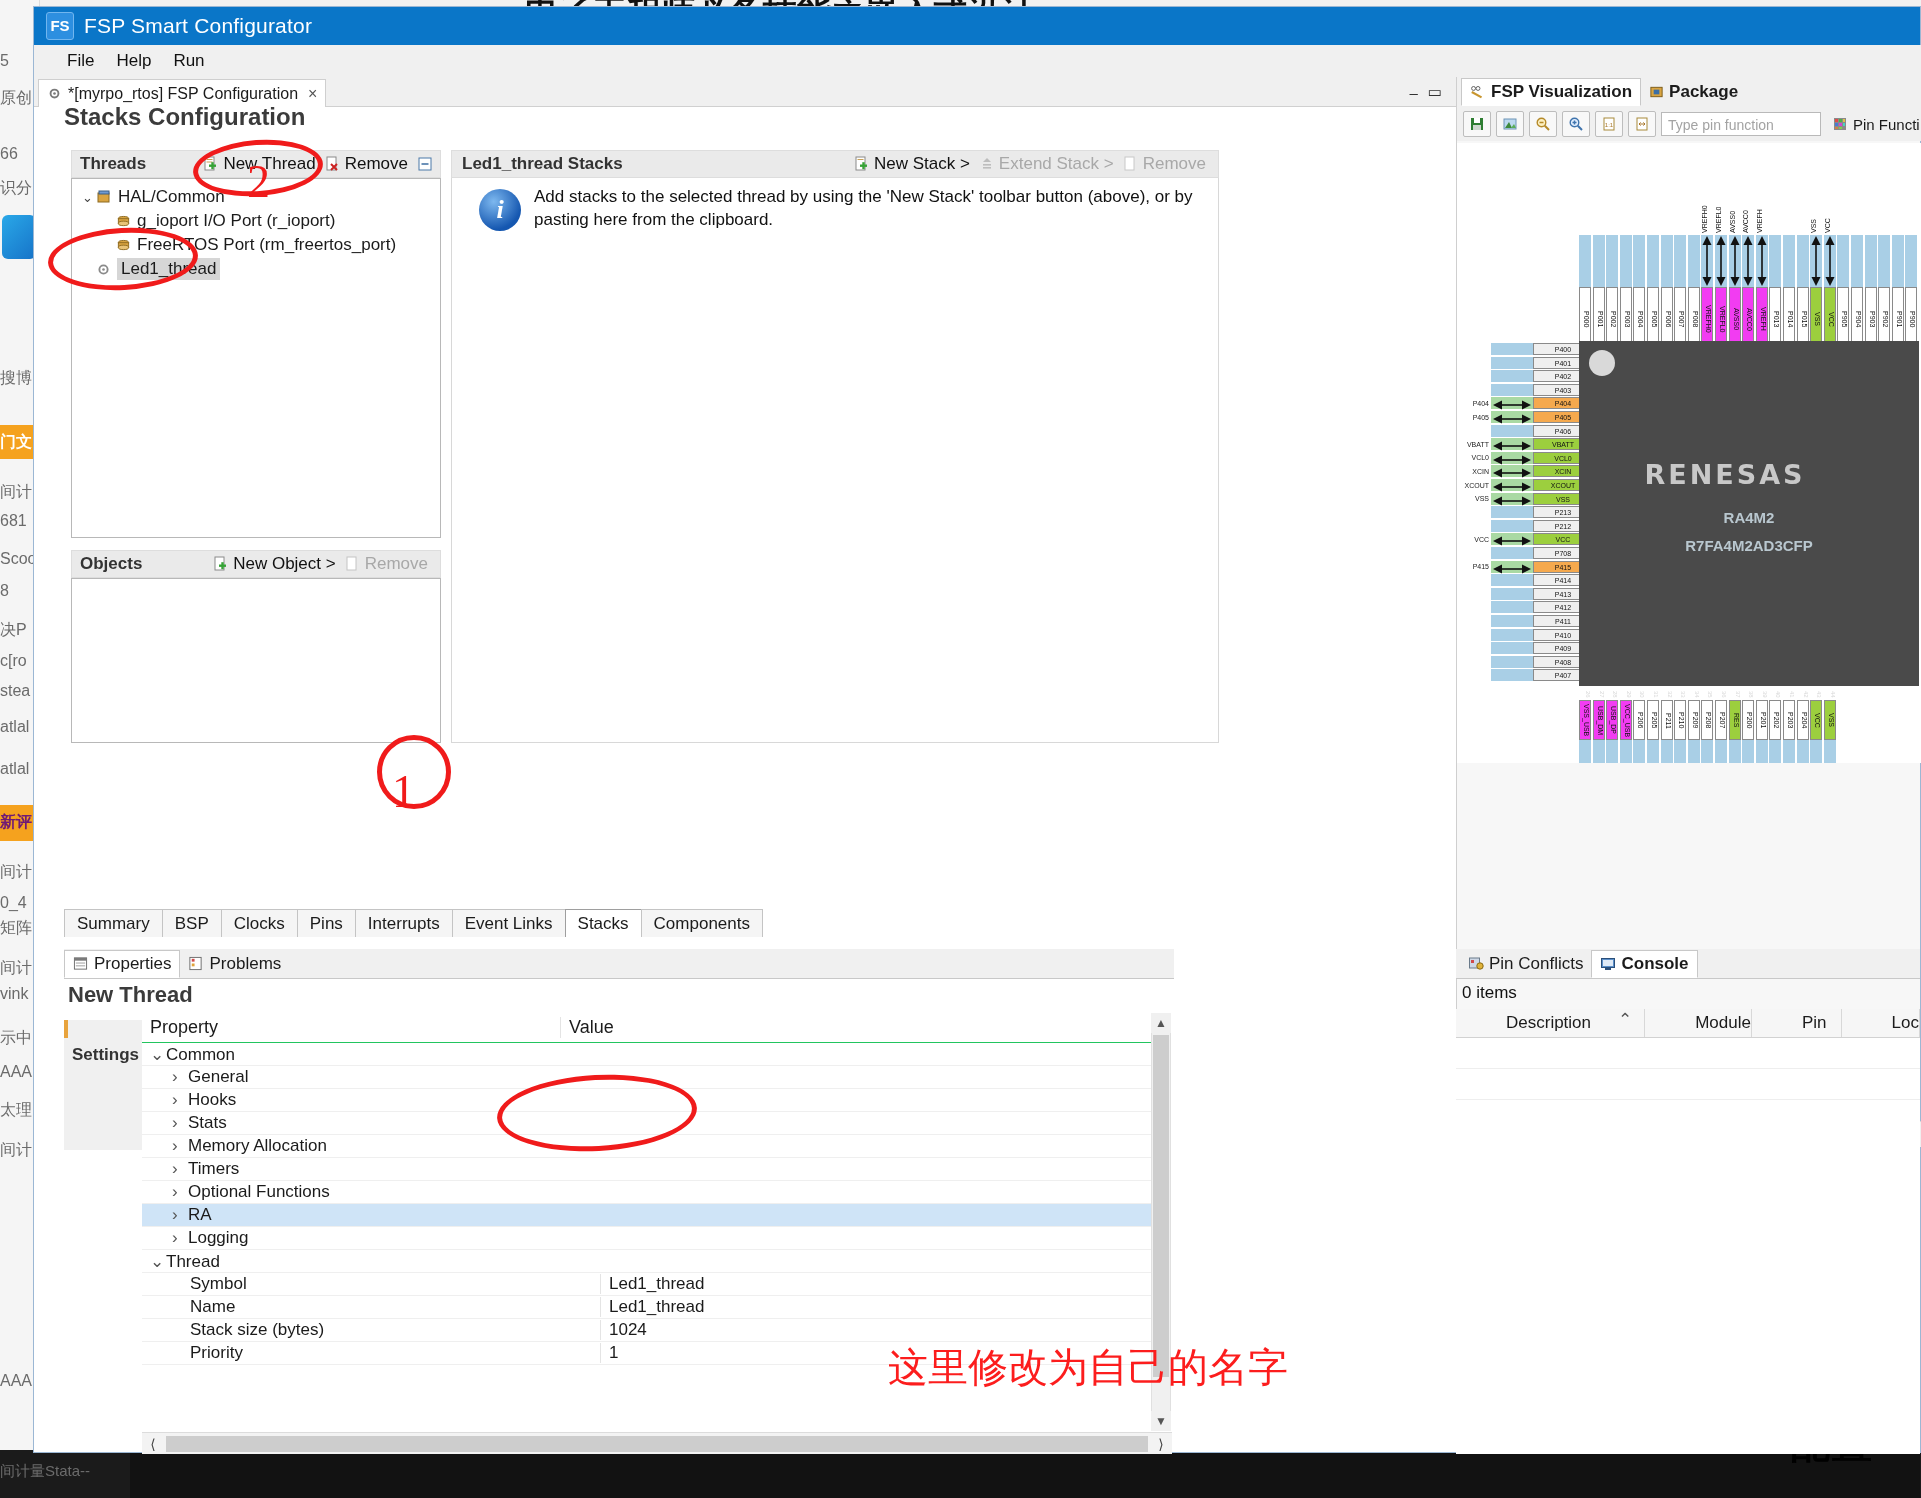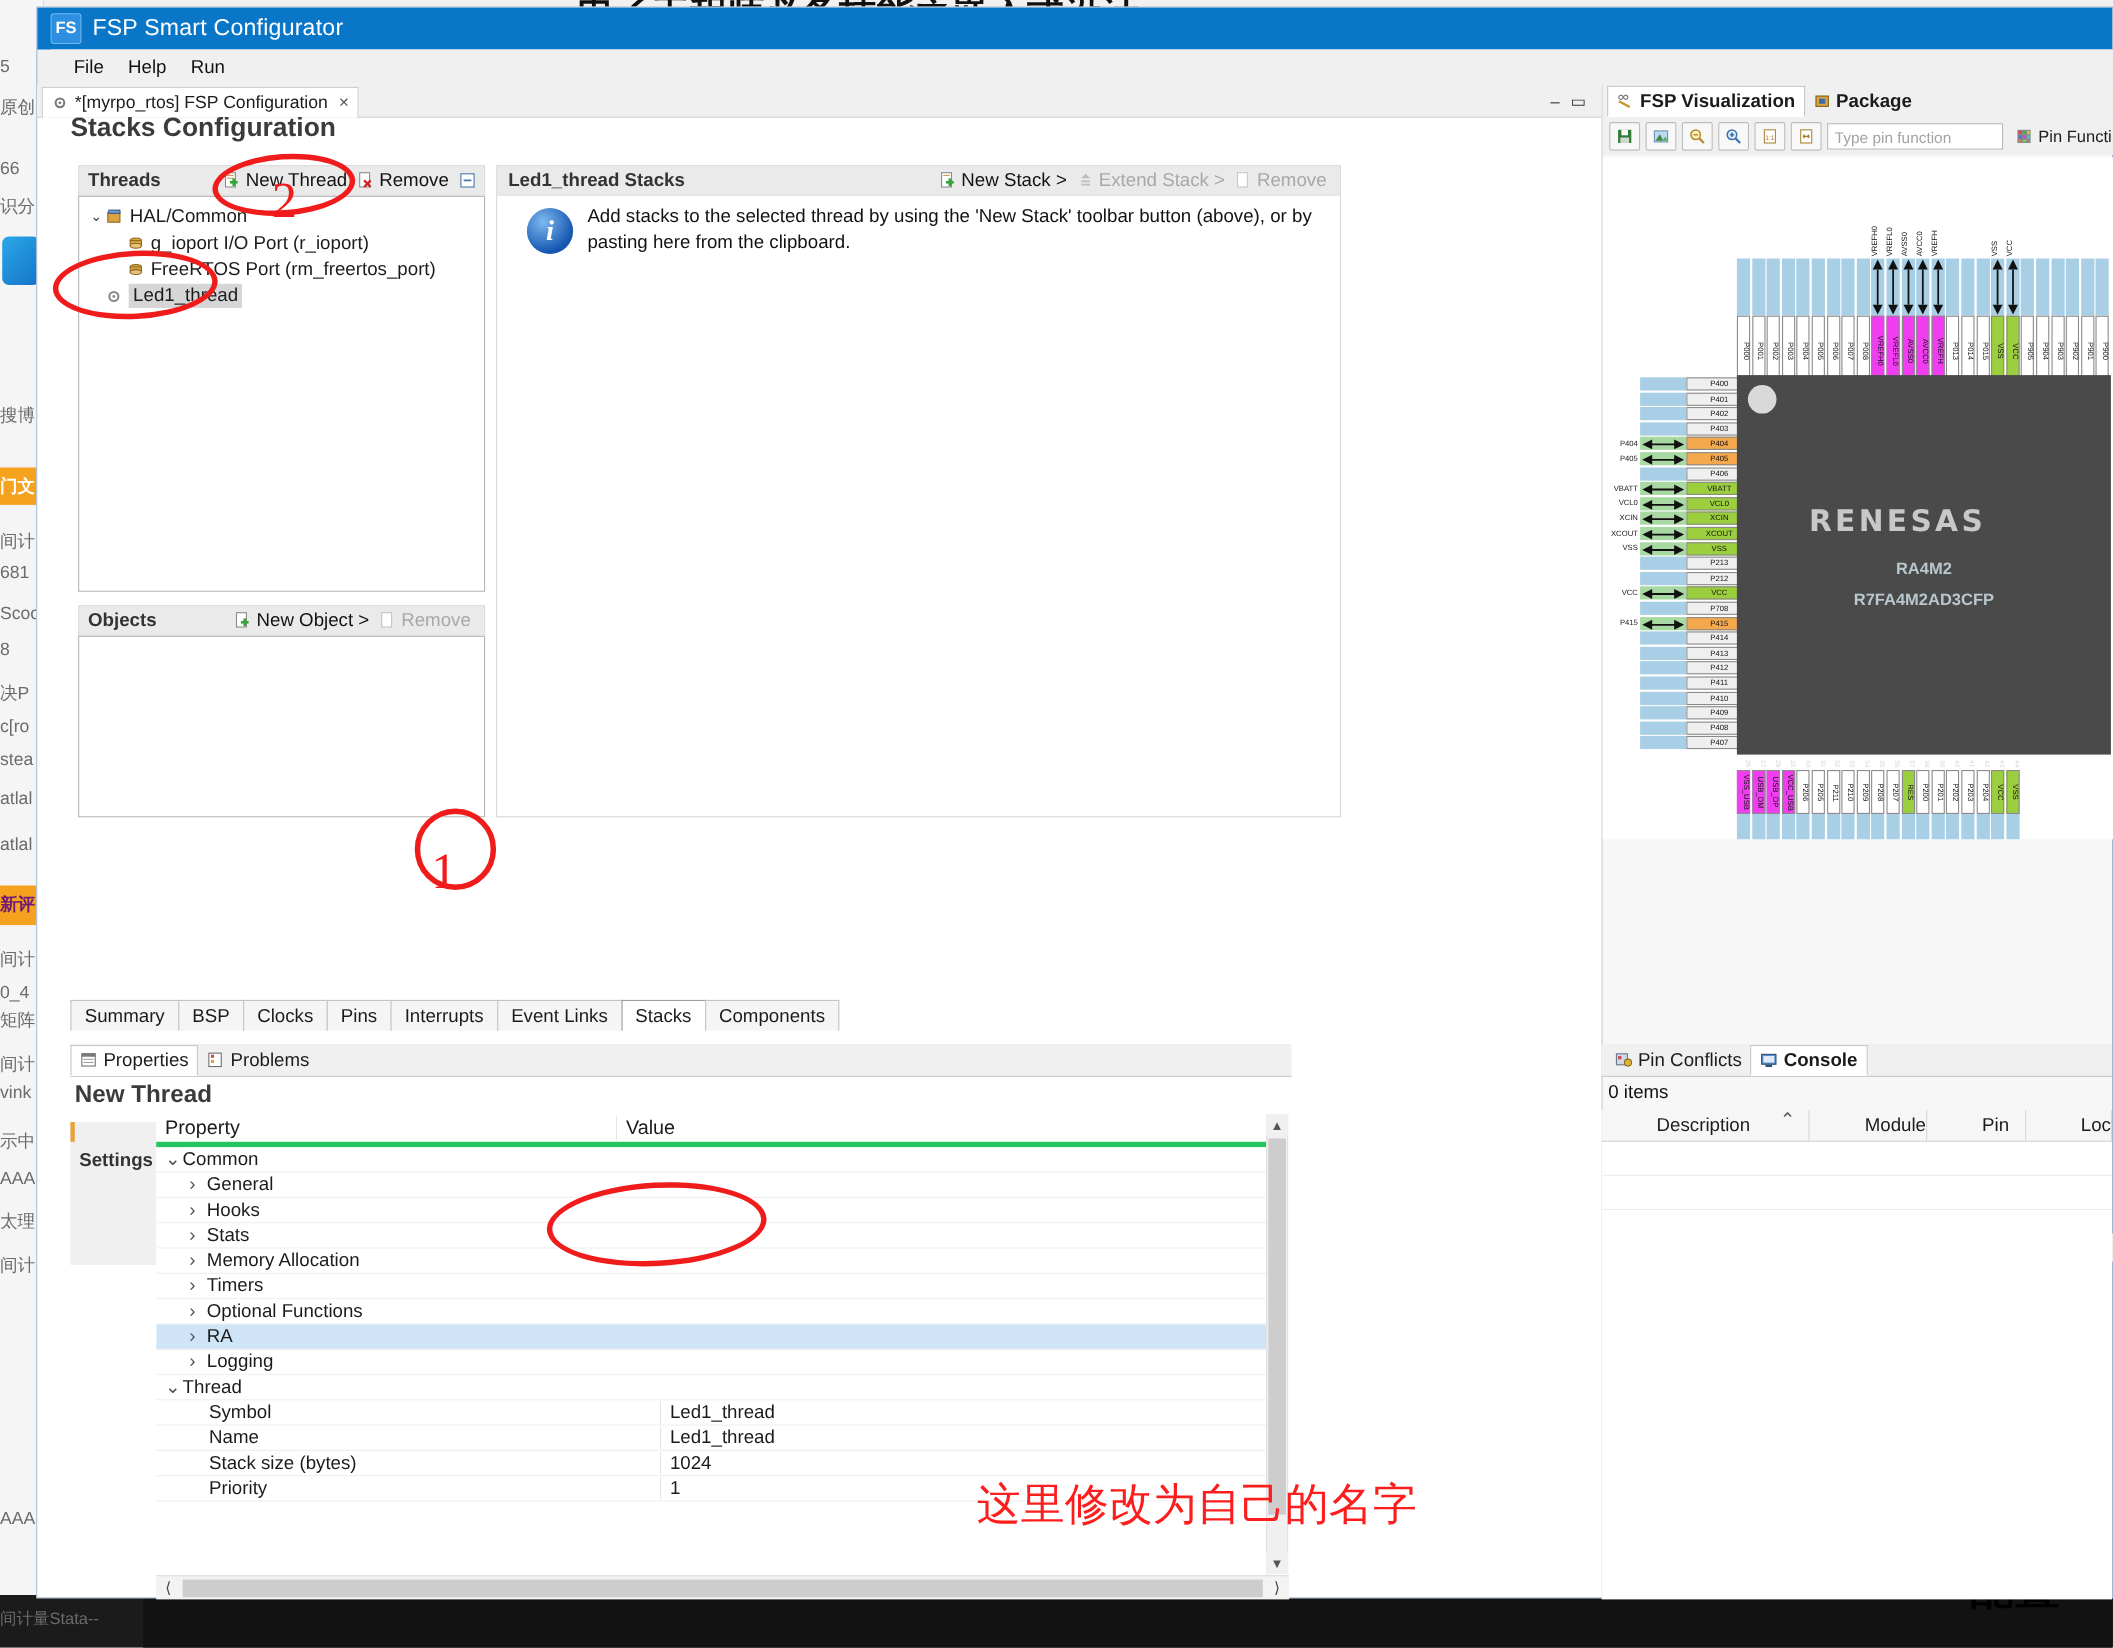--- a/index.html
+++ b/index.html
@@ -79,21 +79,21 @@
   #settings-col{left:30px;top:1013px;width:98px;height:130px;background:#f0f0f0;border-right:1px solid #c8c8c8;}
   #settings-lbl{left:38px;top:1038px;font-size:17px;font-weight:bold;color:#333;}
   #settings-mark{left:30px;top:1013px;width:4px;height:18px;background:#e8a33d;}
   #prop-table{left:108px;top:1006px;width:1022px;height:431px;background:#fff;overflow:hidden;}
   .prow{display:flex;height:22px;border-bottom:1px solid #efefef;font-size:17px;align-items:center;}
   .prow.sel{background:#cfe4f7;}
   .pname{width:410px;padding-left:8px;white-space:nowrap;}
   .pval{flex:1;border-left:1px solid #e4e4e4;padding-left:8px;white-space:nowrap;}
   .lvl0{padding-left:8px;}.lvl1{padding-left:30px;}.lvl2{padding-left:48px;}
   .chev{display:inline-block;width:16px;color:#555;}
-  #prop-hdr{left:108px;top:1006px;width:1022px;height:30px;background:#fff;border-bottom:5px solid #22c55e;
+  #prop-hdr{left:108px;top:1006px;width:1022px;height:30px;background:#fff;border-bottom:1px solid #22c55e;
             display:flex;align-items:center;font-size:18px;}
   #vscroll{left:1117px;top:1006px;width:20px;height:418px;background:#f0f0f0;border:1px solid #e0e0e0;}
   #vthumb{left:1119px;top:1028px;width:16px;height:342px;background:#cdcdcd;}
   #vup{left:1117px;top:1006px;width:20px;height:20px;background:#f0f0f0;color:#555;font-size:12px;text-align:center;line-height:20px;}
   #vdn{left:1117px;top:1404px;width:20px;height:20px;background:#f0f0f0;color:#555;font-size:12px;text-align:center;line-height:20px;}
   #hscroll{left:108px;top:1425px;width:1030px;height:22px;background:#f3f3f3;border-top:1px solid #dcdcdc;
            display:flex;align-items:center;}
   #hthumb{height:16px;background:#cdcdcd;flex:1;margin:0 2px;}
   .harrow{width:22px;text-align:center;color:#444;font-size:14px;}
   

